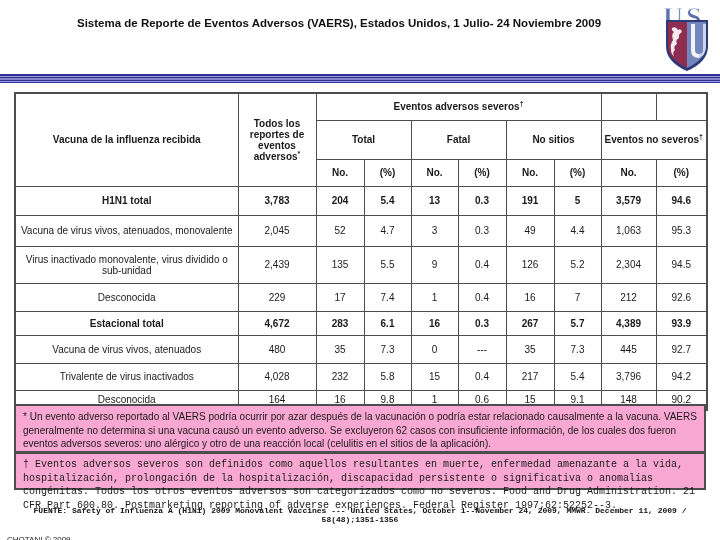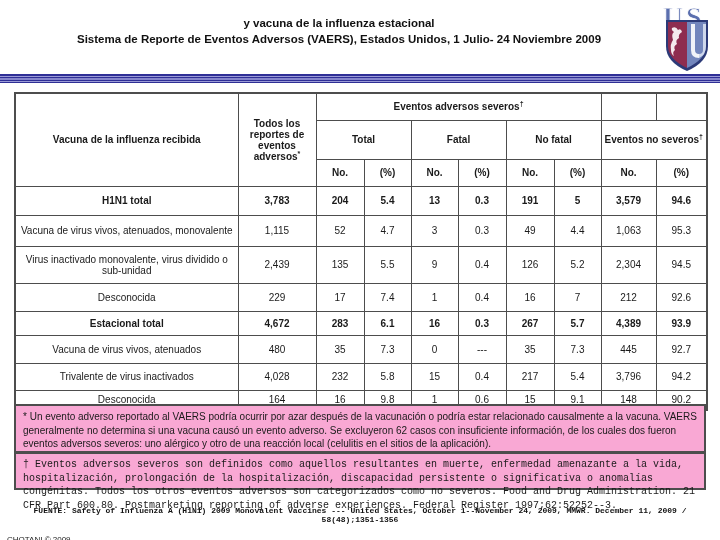--- a/index.html
+++ b/index.html
@@ -107,21 +107,20 @@
     font-size: 8px;
     color: #222222;
   }
 </style>
 </head>
 <body>
 
 <div class="slide">
 
   <div class="title-block">
-    <div>y vacuna de la influenza estacional</div>
     <div>Sistema de Reporte de Eventos Adversos (VAERS), Estados Unidos, 1 Julio- 24 Noviembre 2009</div>
   </div>
 
   <div class="logo">
     <svg width="50" height="70" viewBox="0 0 50 70" xmlns="http://www.w3.org/2000/svg">
 
       <text x="1" y="24" font-family="Liberation Serif, serif" font-size="28" font-weight="bold" fill="#5b6fae" stroke="#ffffff" stroke-width="0.8">U</text>
       <text x="24" y="24" font-family="Liberation Serif, serif" font-size="28" font-weight="bold" fill="#5b6fae" stroke="#ffffff" stroke-width="0.8">S</text>
 
       <path d="M4 18 L46 18 L46 44 Q46 60 25 69 Q4 60 4 44 Z" fill="#2c3a78"></path>
@@ -154,21 +153,21 @@
       <tr class="hr1">
         <th rowspan="3">Vacuna de la influenza recibida</th>
         <th rowspan="3"><span>Todos los reportes de eventos adversos</span><sup class="fn">*</sup></th>
         <th colspan="6"><span>Eventos adversos severos</span><sup class="fn">†</sup></th>
         <th></th>
         <th></th>
       </tr>
       <tr class="hr2">
         <th colspan="2">Total</th>
         <th colspan="2">Fatal</th>
-        <th colspan="2">No fatal</th>
+        <th colspan="2">No sitios</th>
         <th colspan="2"><span>Eventos no severos</span><sup class="fn">†</sup></th>
       </tr>
       <tr class="hr3">
         <th>No.</th>
         <th>(%)</th>
         <th>No.</th>
         <th>(%)</th>
         <th>No.</th>
         <th>(%)</th>
         <th>No.</th>
@@ -183,21 +182,21 @@
         <td>5.4</td>
         <td>13</td>
         <td>0.3</td>
         <td>191</td>
         <td>5</td>
         <td>3,579</td>
         <td>94.6</td>
       </tr>
       <tr class="dr2">
         <td class="row-label">Vacuna de virus vivos, atenuados, monovalente</td>
-        <td>1,115</td>
+        <td>2,045</td>
         <td>52</td>
         <td>4.7</td>
         <td>3</td>
         <td>0.3</td>
         <td>49</td>
         <td>4.4</td>
         <td>1,063</td>
         <td>95.3</td>
       </tr>
       <tr class="dr3">

